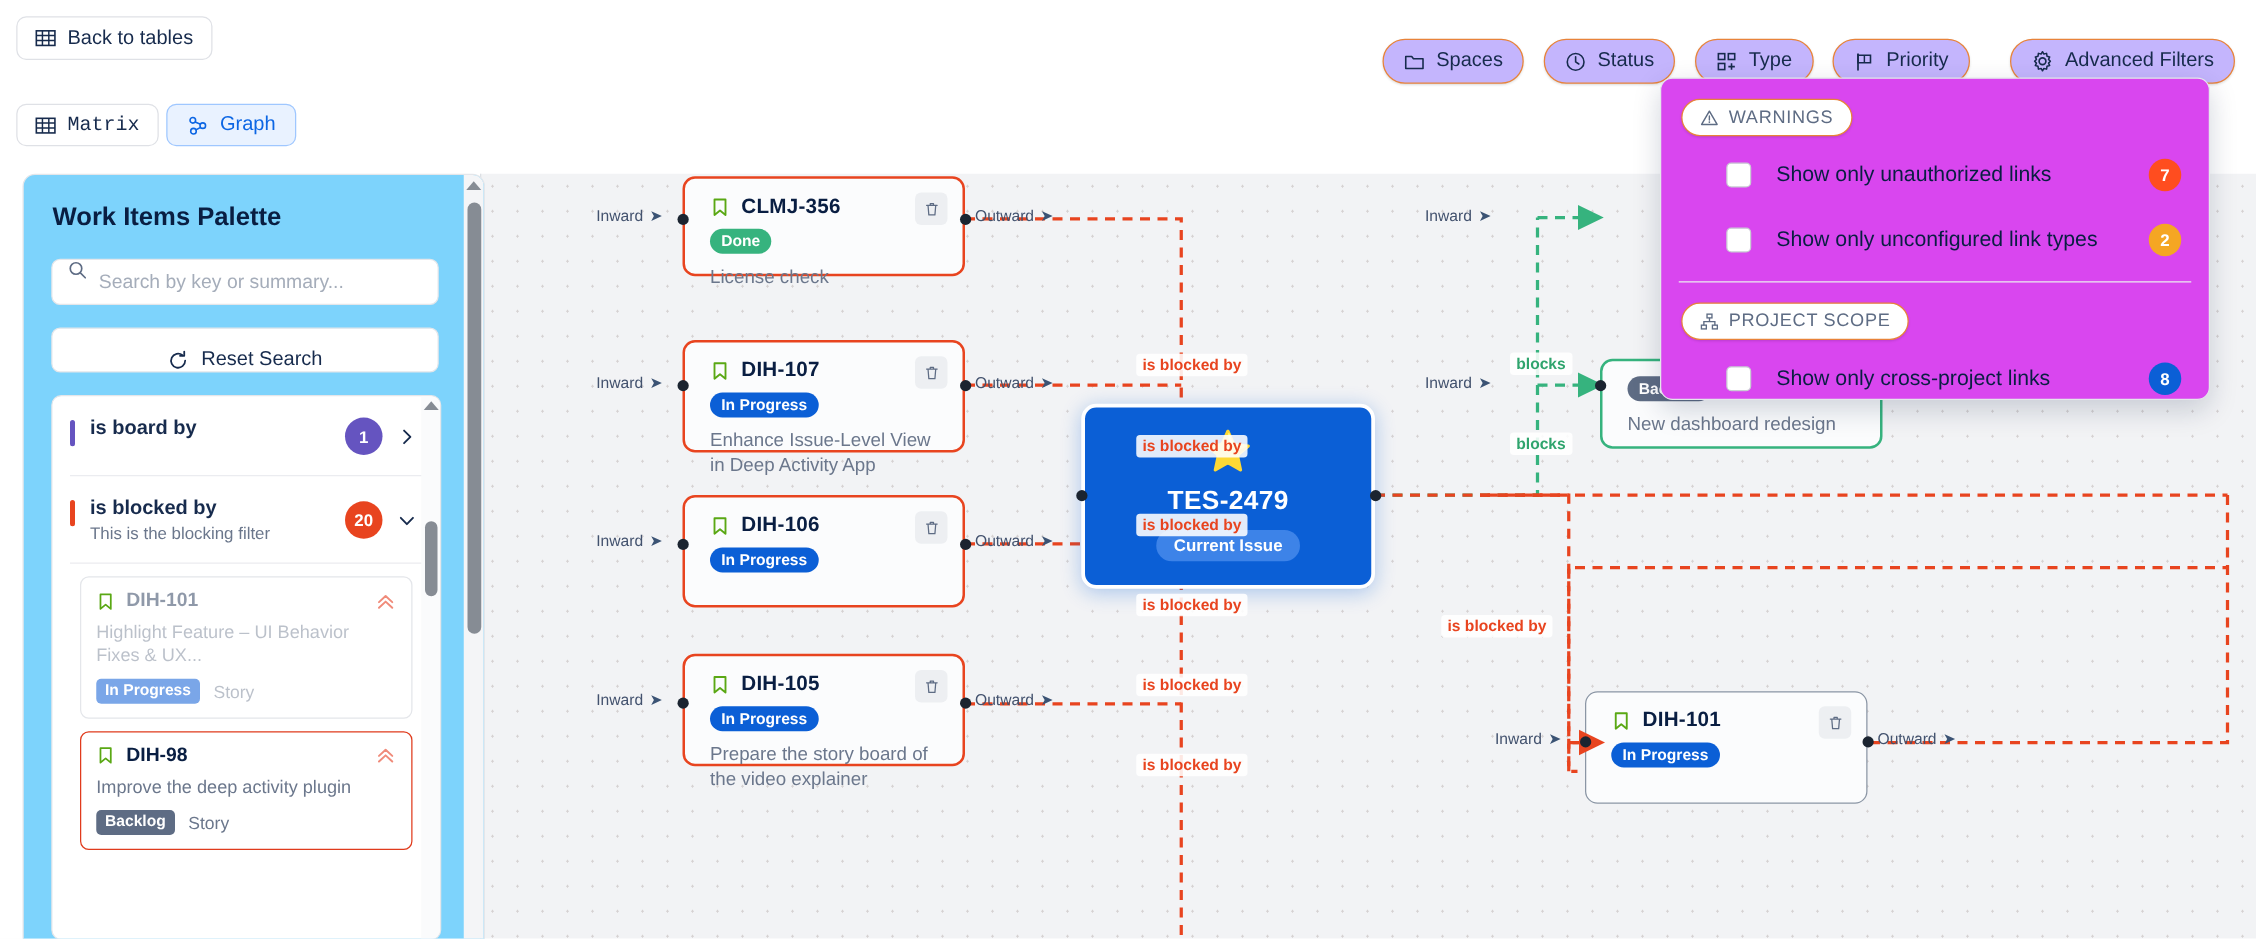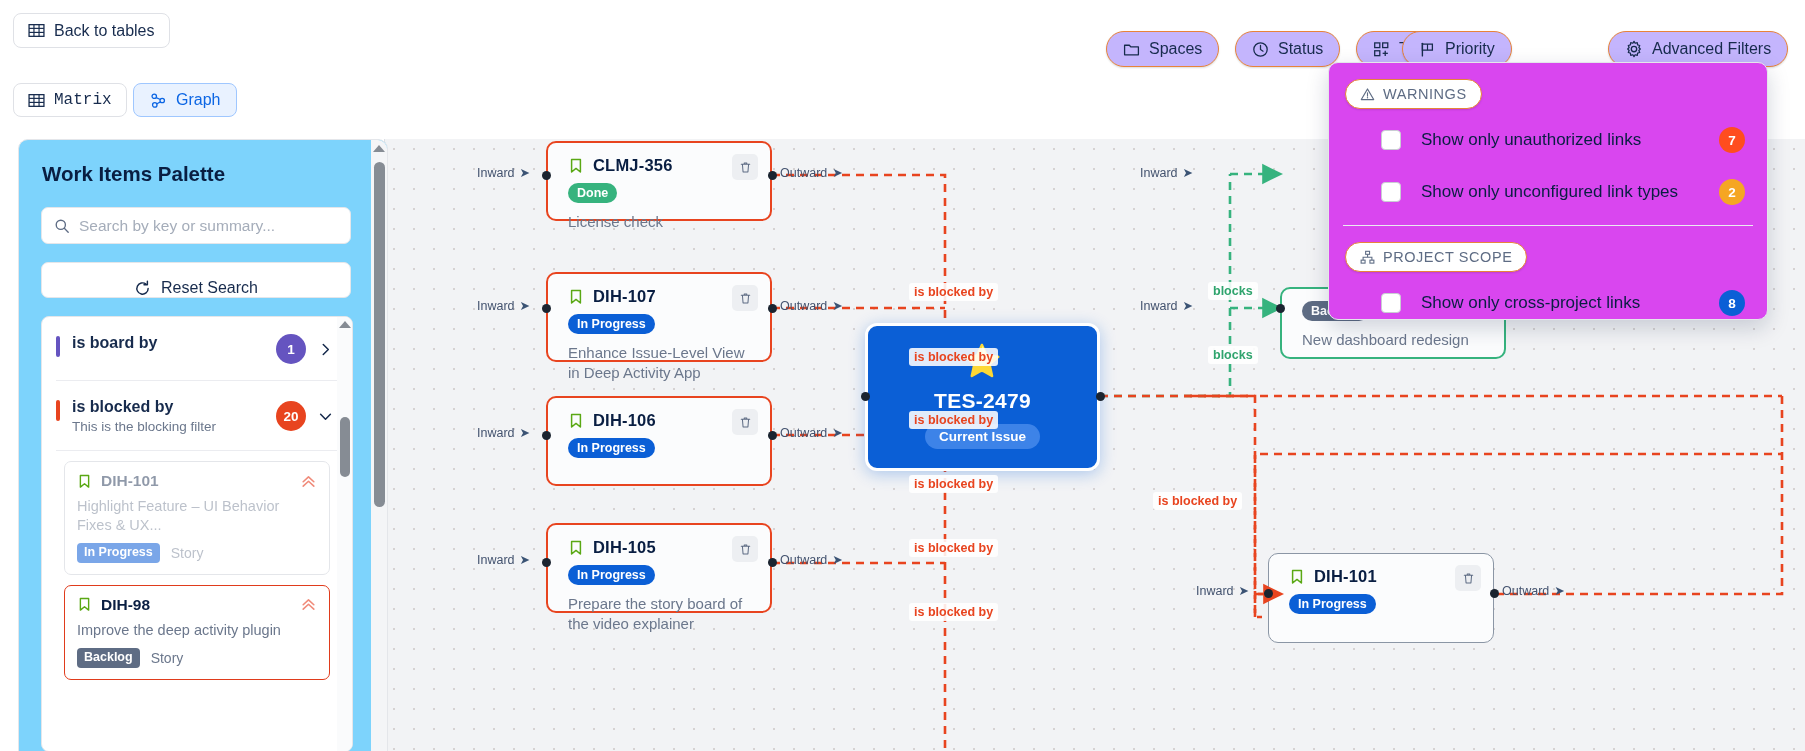--- a/index.html
+++ b/index.html
@@ -28,21 +28,21 @@
   }
   .filterbtn {
     position:absolute; top:15px; height:36px; padding:0 16px;
     border:1.6px solid #e8833a; border-radius:20px; background:#c4b5fd;
     box-shadow:0 1px 2px rgba(0,0,0,.14);
     margin-top:16px;
   }
   #f-spaces  { left:1106px; }
   #f-status  { left:1235px; }
   #f-type    { left:1356px; }
-  #f-priority{ left:1402px;text-align:center; }
+  #f-priority{ left:1466px;text-align:center; }
   #f-adv     { left:1608px; }
 
   .icn { display:inline-block; flex:0 0 auto; line-height:0; }
   .icn svg { display:block; }
 
   
   .dropdown {
     position:absolute; left:1328px; top:62px; width:440px; height:258px;
     background:#d946ef; border:1px solid #e4e6ea; border-radius:10px;
     box-shadow:0 8px 22px rgba(9,30,66,.18);
@@ -74,21 +74,21 @@
   
   .palette {
     position:absolute; left:18px; top:139px; width:370px; height:720px;
     background:#7dd3fc; border:1px solid #e4e6ea; border-radius:10px 10px 0 0;
     overflow:hidden;
   }
   .palette-title { margin:22px 0 0 23px; font-size:20.5px; font-weight:700; color:#091e42; }
   .search-wrap {
     position:absolute; left:22px; top:67px; width:310px; height:37px;
     border:1px solid #e4e6ea; border-radius:7px; background:#fff;
-    display:flex; align-items:center; padding:0 12px; gap:9px;
+    display:flex; padding:0 12px; gap:9px;
   }
   .search-wrap input {
     border:0; outline:0; font-size:15.5px; color:#091e42; width:100%;
     background:transparent; font-family:"Liberation Sans", sans-serif;
   }
   .search-wrap input::placeholder { color:#a5adba; }
   .reset-btn {
     position:absolute; left:22px; top:122px; width:310px; height:36px;
     border:1px solid #e4e6ea; border-radius:7px; background:#fff;
     display:flex; align-items:flex-end; justify-content:center; gap:10px;

